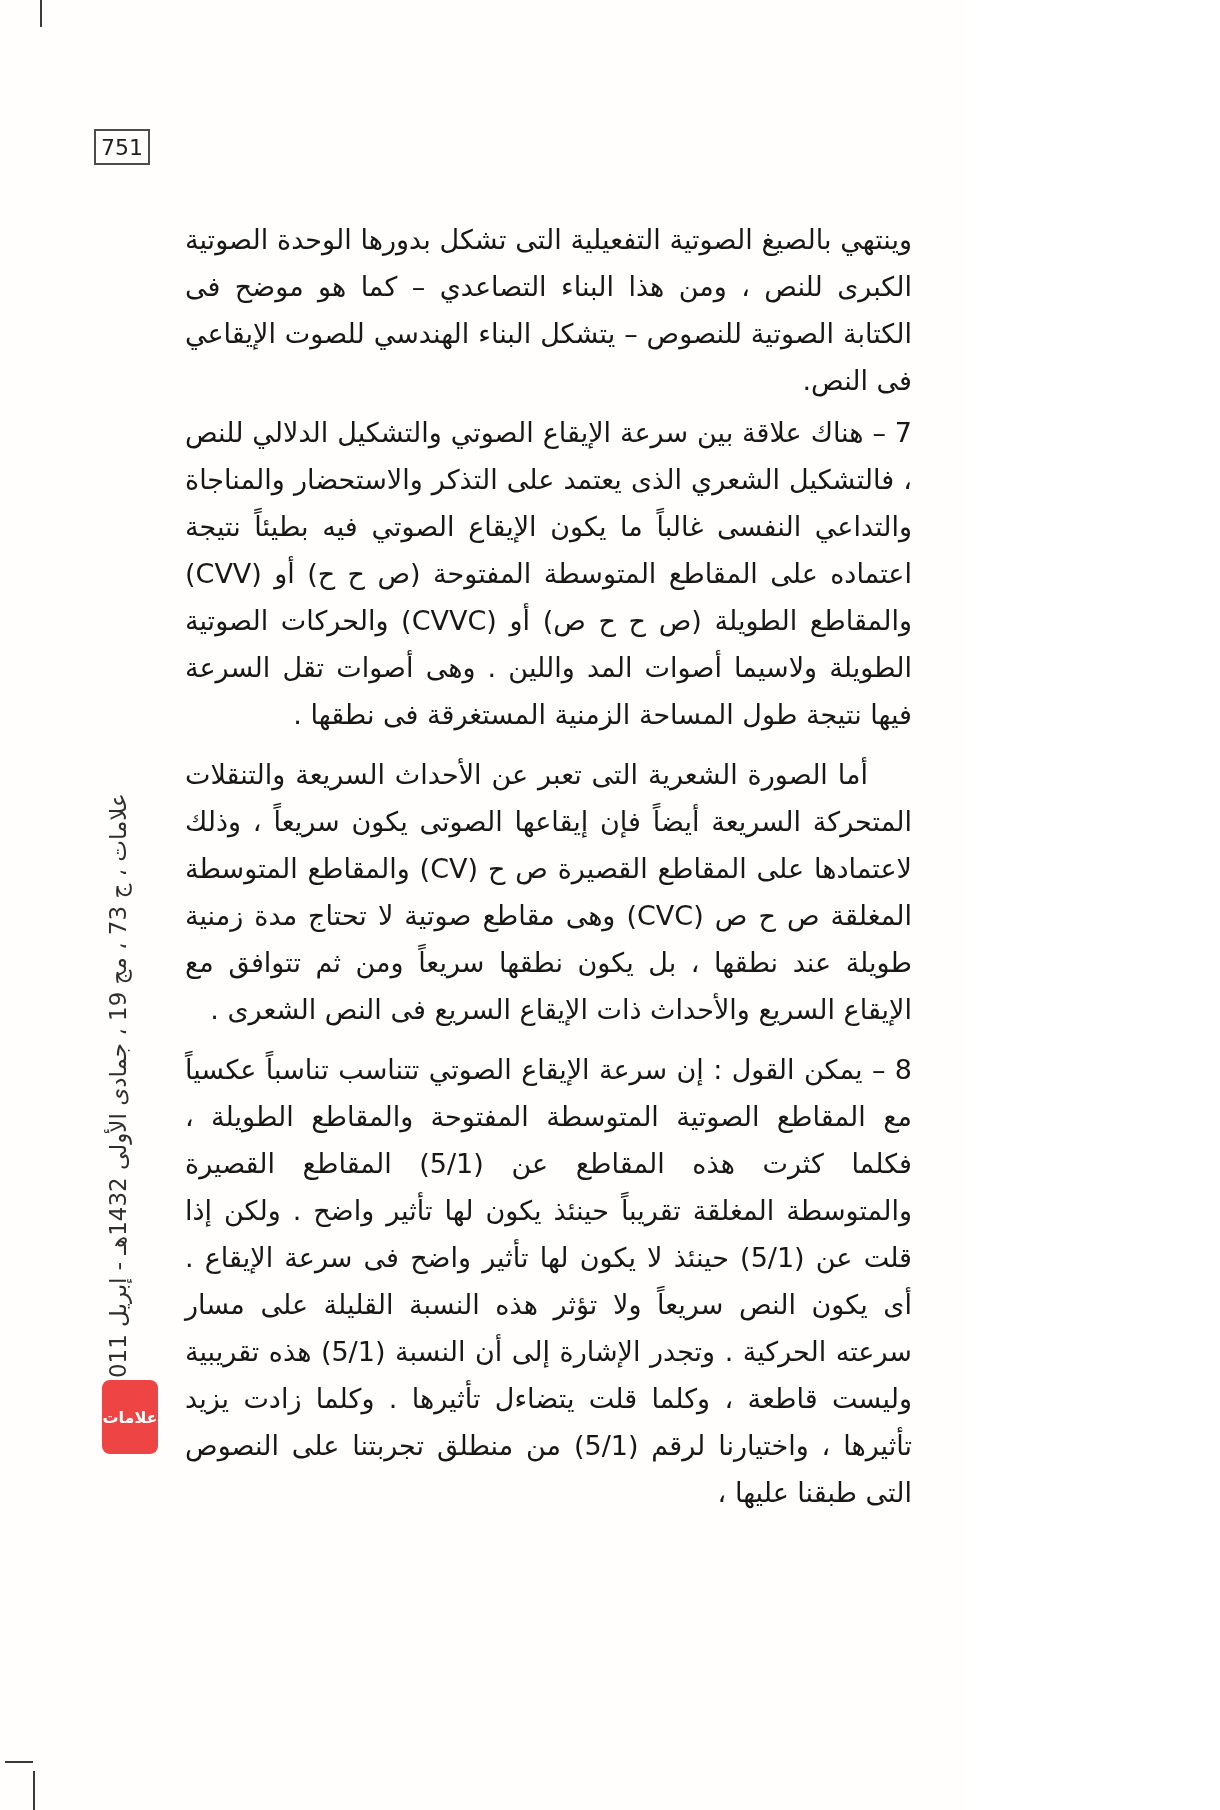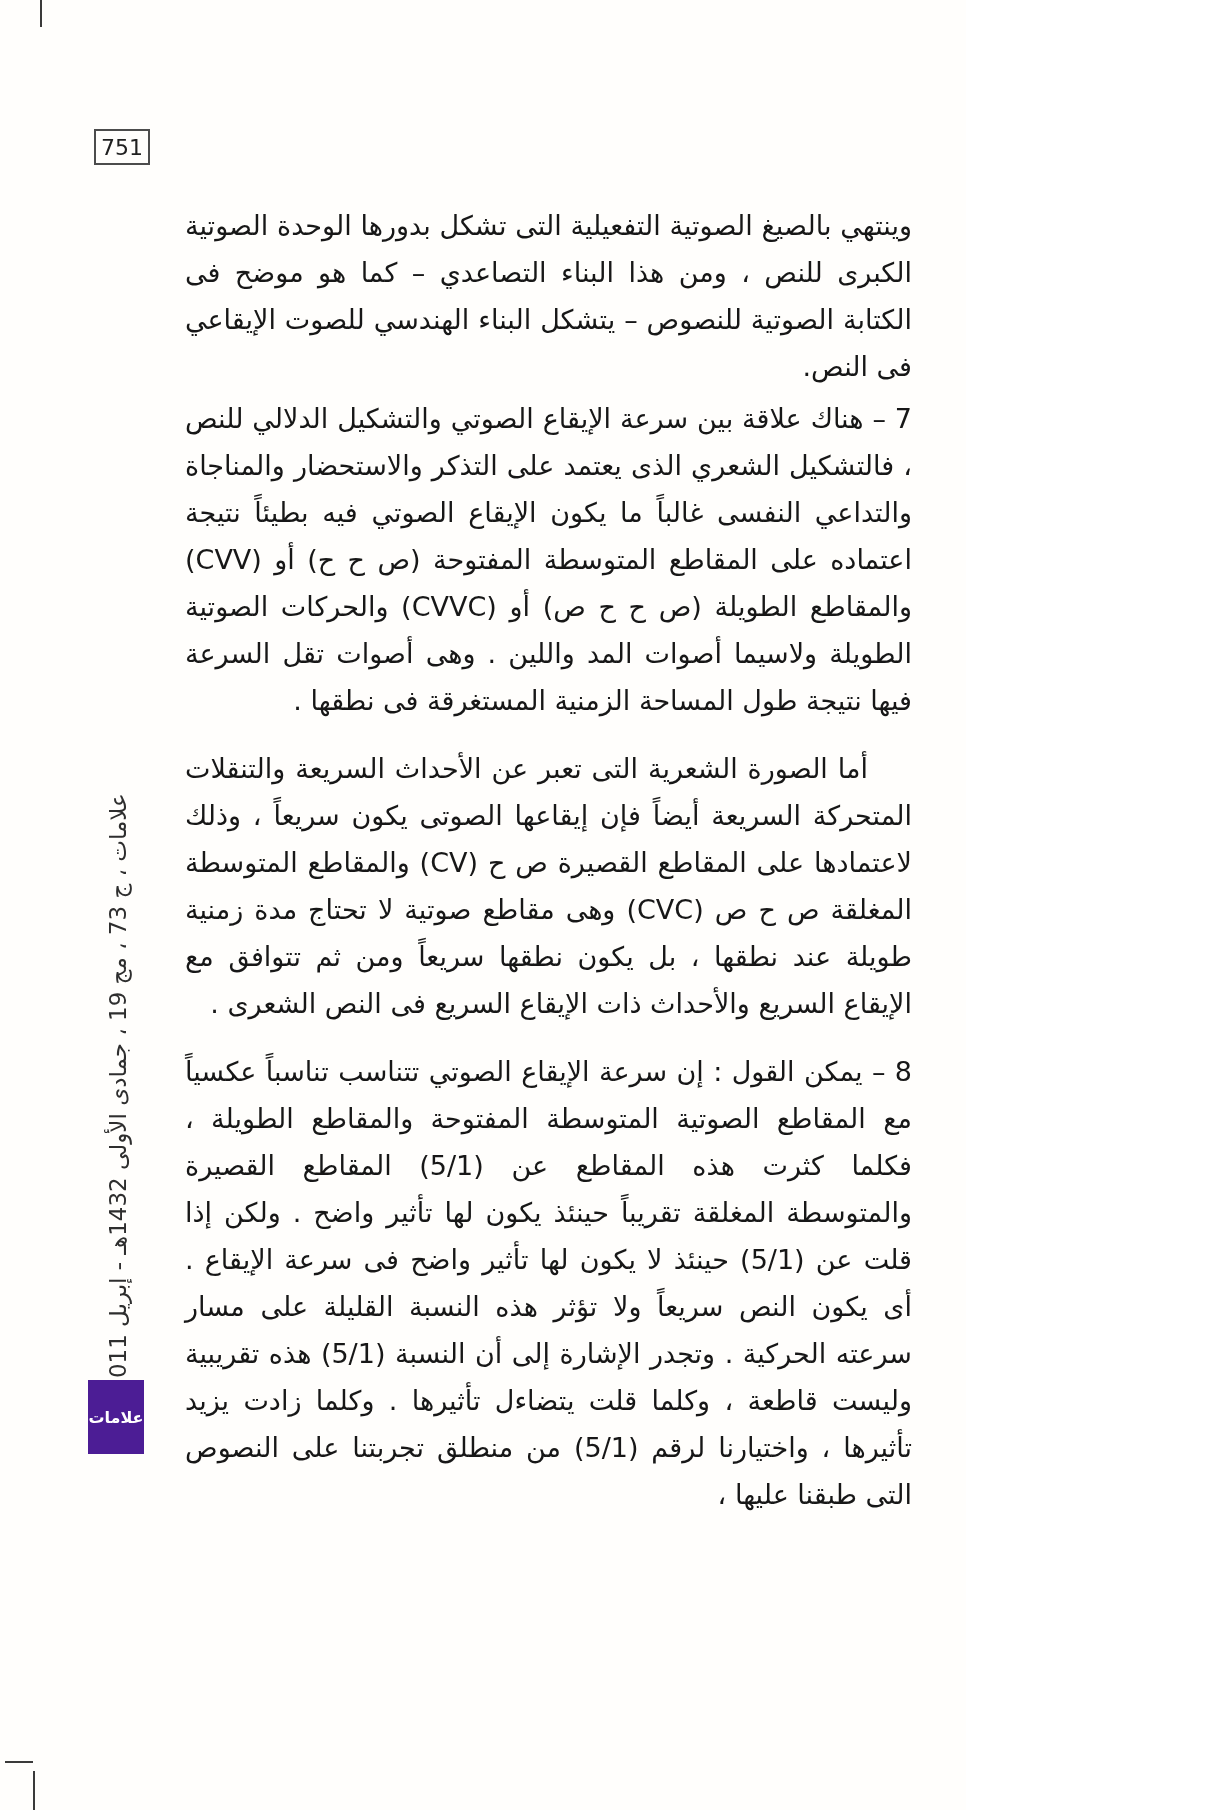--- a/index.html
+++ b/index.html
@@ -39,55 +39,55 @@
     font-size: 27px;
     font-weight: bold;
     letter-spacing: 0.5px;
     color: #1b1b1b;
     white-space: nowrap;
   }
 
   
   .body-col {
     position: absolute;
-    left: 185px; top: 202px;
+    left: 185px; top: 216px;
     width: 727px;
     direction: rtl;
     text-align: justify;
     font-size: 27px;
     line-height: 47px;
     color: #171717;
   }
   .body-col p { margin: 0 0 5px 0; }
   .body-col p.indent { text-indent: 44px; }
-  .body-col p.space-above { margin-top: 21px; }
+  .body-col p.space-above { margin-top: 13px; }
 
   
   .side-strip {
     position: absolute;
     left: 118px; top: 1093px;
     width: 0; height: 0;
     overflow: visible;
   }
   .side-strip > span {
     display: inline-block;
     transform: translate(-50%, -50%) rotate(-90deg);
     white-space: nowrap;
     direction: rtl;
     font-size: 23px;
     color: #2e2e2e;
   }
 
   
   .logo {
     position: absolute;
-    left: 88px; top: 1380px;
+    left: 102px; top: 1380px;
     width: 56px; height: 74px;
-    background: #4c1d95;
-    border-radius: 0;
+    background: #ef4444;
+    border-radius: 8px;
     display: flex; align-items: center; justify-content: center;
   }
   .logo span {
     color: #ffffff;
     direction: rtl;
     font-size: 16px;
     font-weight: bold;
     letter-spacing: -1px;
   }
 </style>

